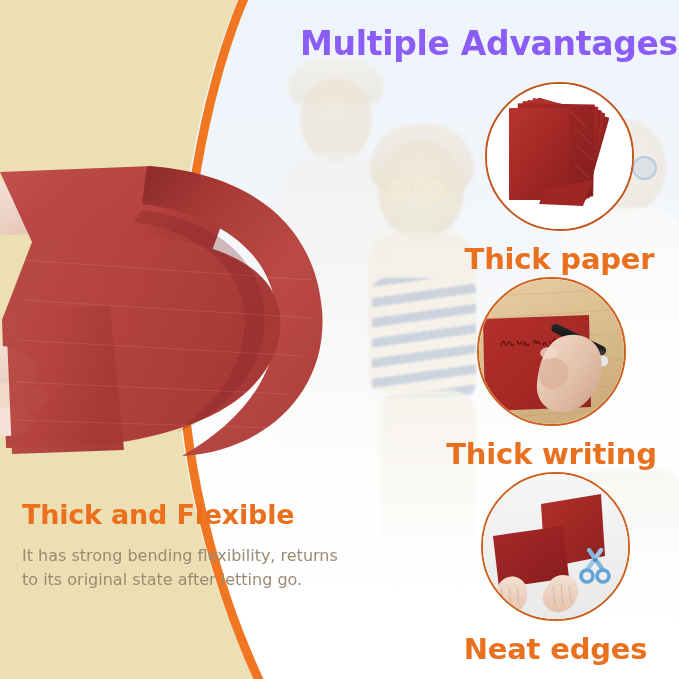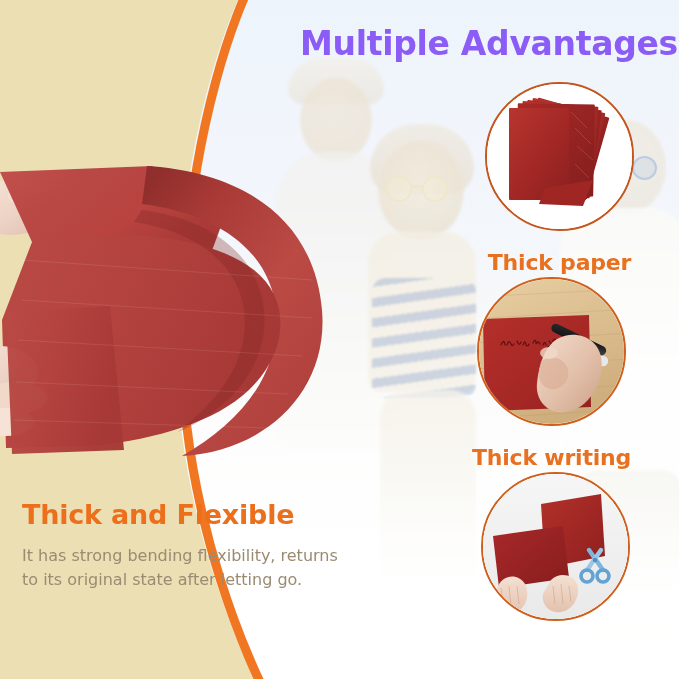--- a/index.html
+++ b/index.html
@@ -209,22 +209,22 @@
     width: 145px;
     height: 145px;
     margin: 0 auto;
     border-radius: 50%;
     border: 2px solid #c4561c;
     overflow: hidden;
     background: #ffffff;
   }
   .feature-circle.ring-thick { border-width: 2.5px; border-color: #cf5f1c; }
   .feature-label {
-    margin-top: 20px;
-    font-size: 22px;
+    margin-top: 13px;
+    font-size: 29px;
     font-weight: bold;
     color: #e8701f;
     letter-spacing: -0.2px;
     line-height: 1.1;
   }
 
   #feature-1 { left: 440px; top: 82px; }
   #feature-2 { left: 432px; top: 277px; }
   #feature-3 { left: 436px; top: 472px; }
 
@@ -509,15 +509,16 @@
                 <path d="M26,112 L28,132"></path>
                 <path d="M34,112 L36,130"></path>
               <path d="M70,112 L72,130"></path>
                 <path d="M78,110 L80,130"></path>
                 <path d="M86,112 L88,128"></path>
             </g>
           </g>
         </svg>
       </div>
     </div>
+    <div class="feature-label">Neat edges</div>
   </div>
 
 </div>
 
 </body></html>

